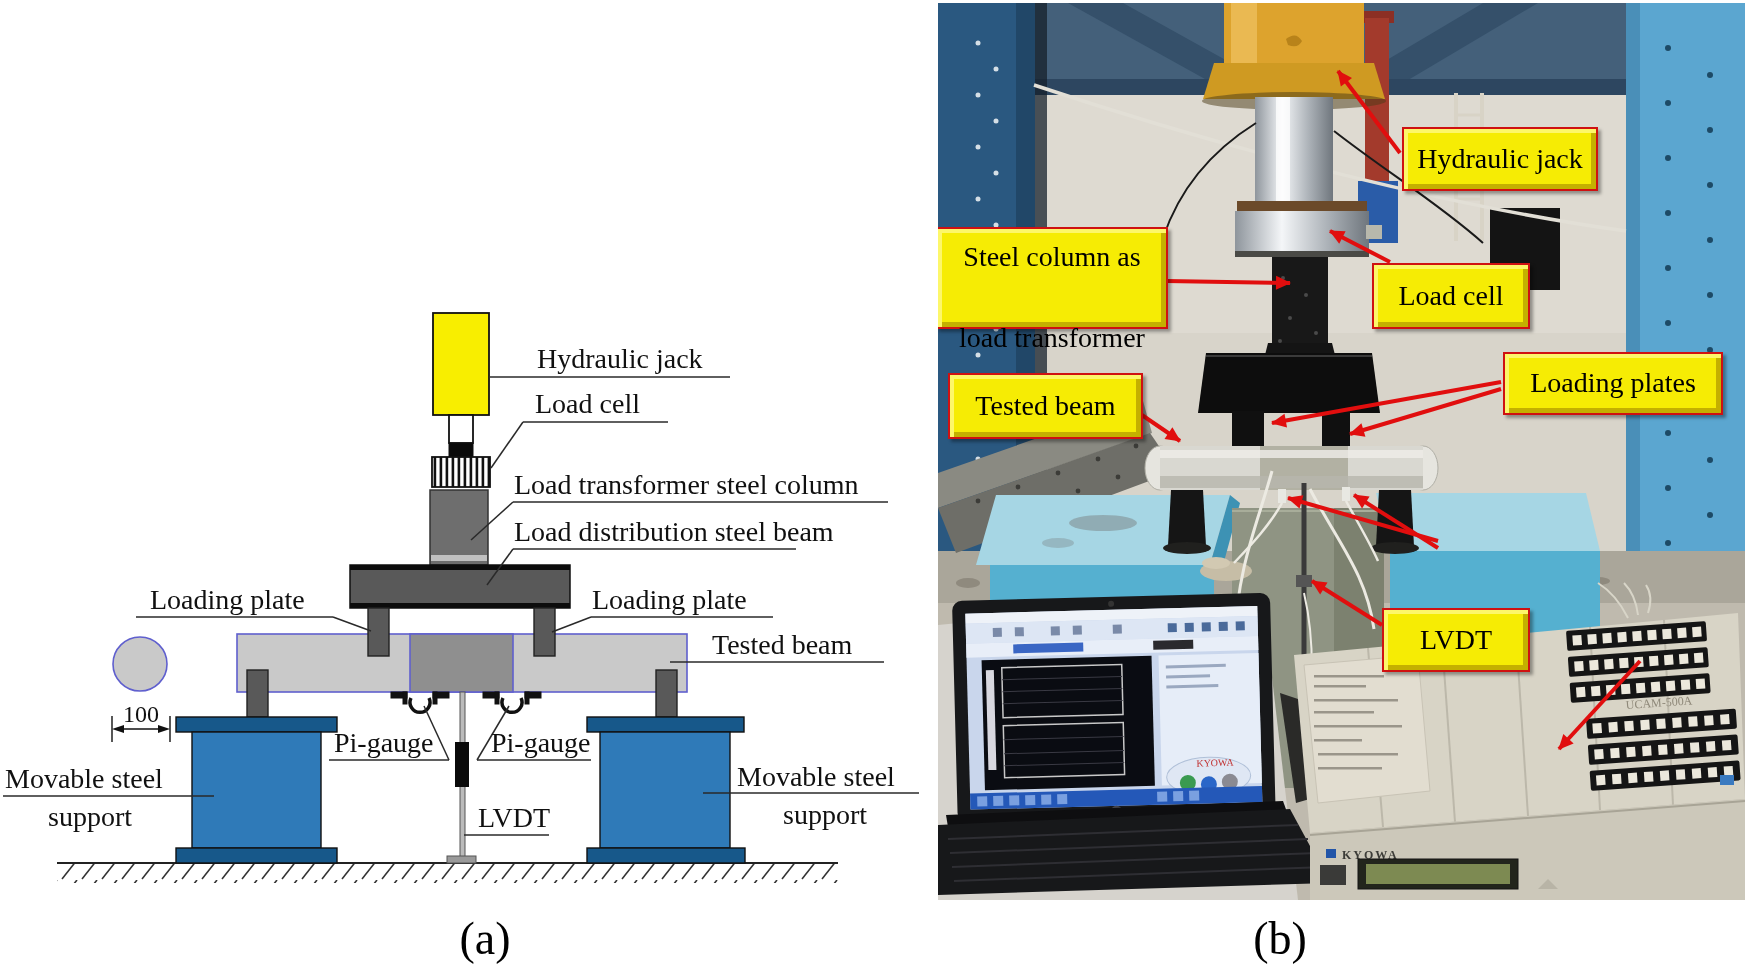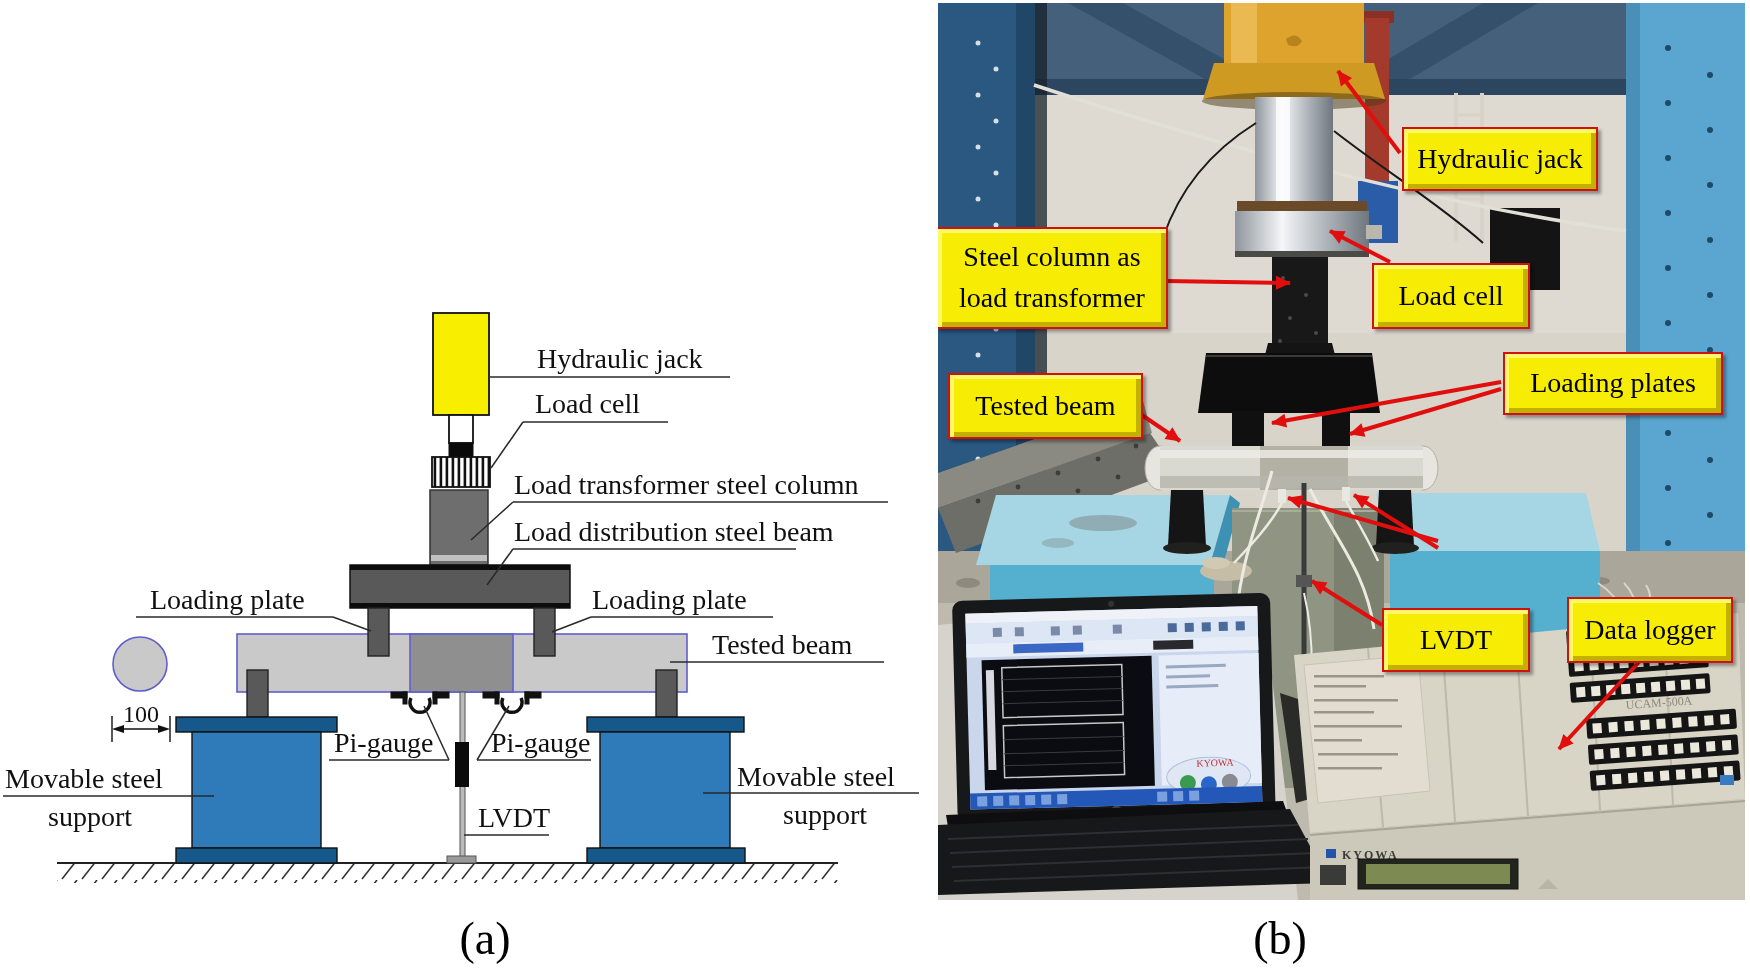--- a/index.html
+++ b/index.html
@@ -7,21 +7,21 @@
           font-family:"Liberation Serif",serif;color:#000;}
   .diagram-svg{position:absolute;left:0;top:0;}
   .diagram-svg text{font-family:"Liberation Serif",serif;font-size:28px;fill:#101010;}
   .diagram-svg text.dim{font-size:24px;}
   .photo{position:absolute;left:938px;top:3px;width:807px;height:897px;overflow:hidden;background:#d8d4ca;}
   .photo svg{position:absolute;left:0;top:0;}
   .photo-label{position:absolute;display:flex;flex-direction:column;align-items:center;justify-content:center;
     background:#f6ec04;border:2px solid #cf1111;
     box-shadow: inset 4px 4px 0 #fdf76a, inset -5px -5px 0 #c4b000, 3px 3px 3px rgba(0,0,0,.35);
     font-size:28px;line-height:1.45;text-align:center;font-family:"Liberation Serif",serif;}
-  .photo-label .l2{display:block;}
+  .photo-label .l2{display:block;margin-top:40px;}
   .caption{position:absolute;font-size:46px;text-align:center;width:120px;font-family:"Liberation Serif",serif;}
   .caption-a{left:425px;top:912px;}
   .caption-b{left:1220px;top:912px;}
   .ph-text{font-family:"Liberation Serif",serif;}
 </style>
 </head>
 <body>
 
 <div class="figure">
 
@@ -562,20 +562,17 @@
     </div>
     <div class="photo-label" style="left:10px;top:370px;width:191px;height:62px;">
       <span>Tested beam</span>
     </div>
     <div class="photo-label" style="left:565px;top:349px;width:216px;height:59px;">
       <span>Loading plates</span>
     </div>
     <div class="photo-label" style="left:444px;top:605px;width:144px;height:60px;">
       <span>LVDT</span>
     </div>
-    <div class="photo-label" style="left:629px;top:594px;width:162px;height:62px;">
-      <span>Data logger</span>
-    </div>
   </div>
 
   <div class="caption caption-a">(a)</div>
   <div class="caption caption-b">(b)</div>
 </div>
 
 </body></html>

